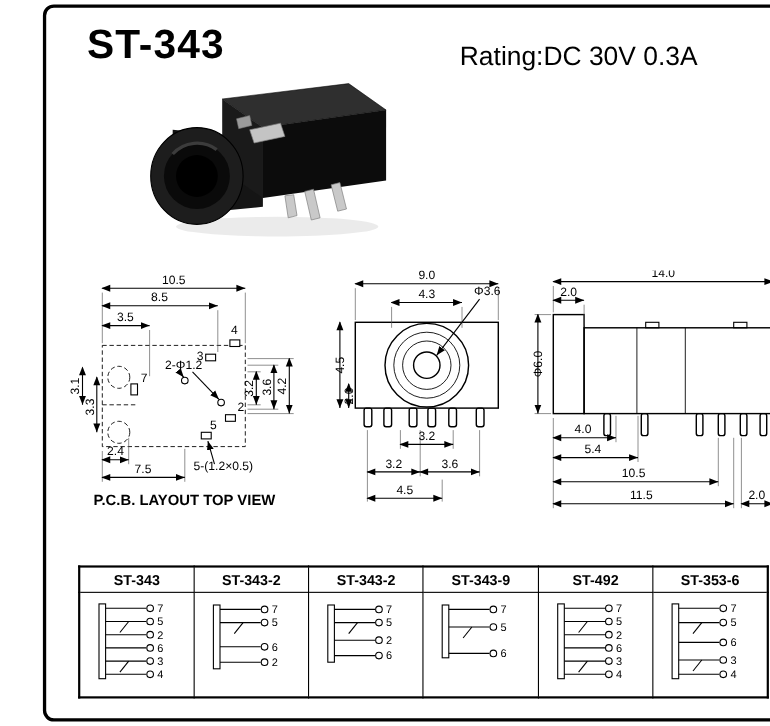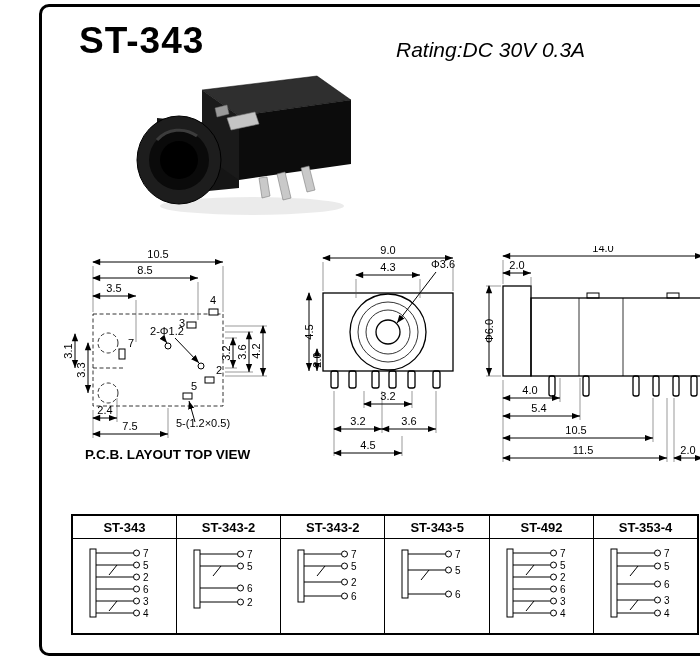--- a/index.html
+++ b/index.html
@@ -1,20 +1,20 @@
 <!DOCTYPE html>
 <html><head>
 <meta charset="utf-8">
 <style>
   html,body{margin:0;padding:0;background:#fff;}
   body{font-family:"Liberation Sans",sans-serif;color:#000;}
   .page{position:relative;width:700px;height:660px;background:#fff;overflow:hidden;margin-left:35px;}
   .frame{position:absolute;left:4px;top:4px;right:4px;bottom:4px;border:3px solid #000;border-radius:10px;pointer-events:none;}
   .title{position:absolute;left:44px;top:20px;font-size:37px;font-weight:bold;letter-spacing:1px;}
-  .rating{position:absolute;left:361px;top:38px;font-size:21px;font-style:italic;}
+  .rating{position:absolute;left:383px;top:38px;font-size:24px;}
   svg.drw,svg.photo{position:absolute;}
   
   .obj{stroke:#000;stroke-width:1.3;fill:none;}
   .objthin{stroke:#000;stroke-width:0.8;fill:none;}
   .dash{stroke-dasharray:4 2.5;}
   .pad{stroke:#000;stroke-width:1;fill:#fff;}
   .ext{stroke:#555;stroke-width:0.6;}
   .dim{stroke:#000;stroke-width:1;marker-start:url(#mS);marker-end:url(#mE);}
   .lead{stroke:#000;stroke-width:1;fill:none;marker-end:url(#mE);}
   .dt{font-family:"Liberation Sans",sans-serif;font-size:11px;fill:#000;text-anchor:middle;}
@@ -236,23 +236,23 @@
     <text class="dt" x="205" y="208">2.0</text>
   </svg>
 
   <div class="models-wrap">
     <table class="models">
       <thead>
         <tr>
           <th>ST-343</th>
           <th>ST-343-2</th>
           <th>ST-343-2</th>
-          <th>ST-343-5</th>
+          <th>ST-343-9</th>
           <th>ST-492</th>
-          <th>ST-353-4</th>
+          <th>ST-353-6</th>
         </tr>
       </thead>
       <tbody>
         <tr>
           <td>
             <svg width="98" height="84" viewBox="0 0 98 84">
               <rect class="sbar" x="13" y="7" width="6" height="68"></rect>
               <line class="sline" x1="19" y1="11" x2="56" y2="11"></line>
                 <circle class="scirc" cx="59.5" cy="11" r="3"></circle>
               <text class="snum" x="66" y="14.5">7</text>

